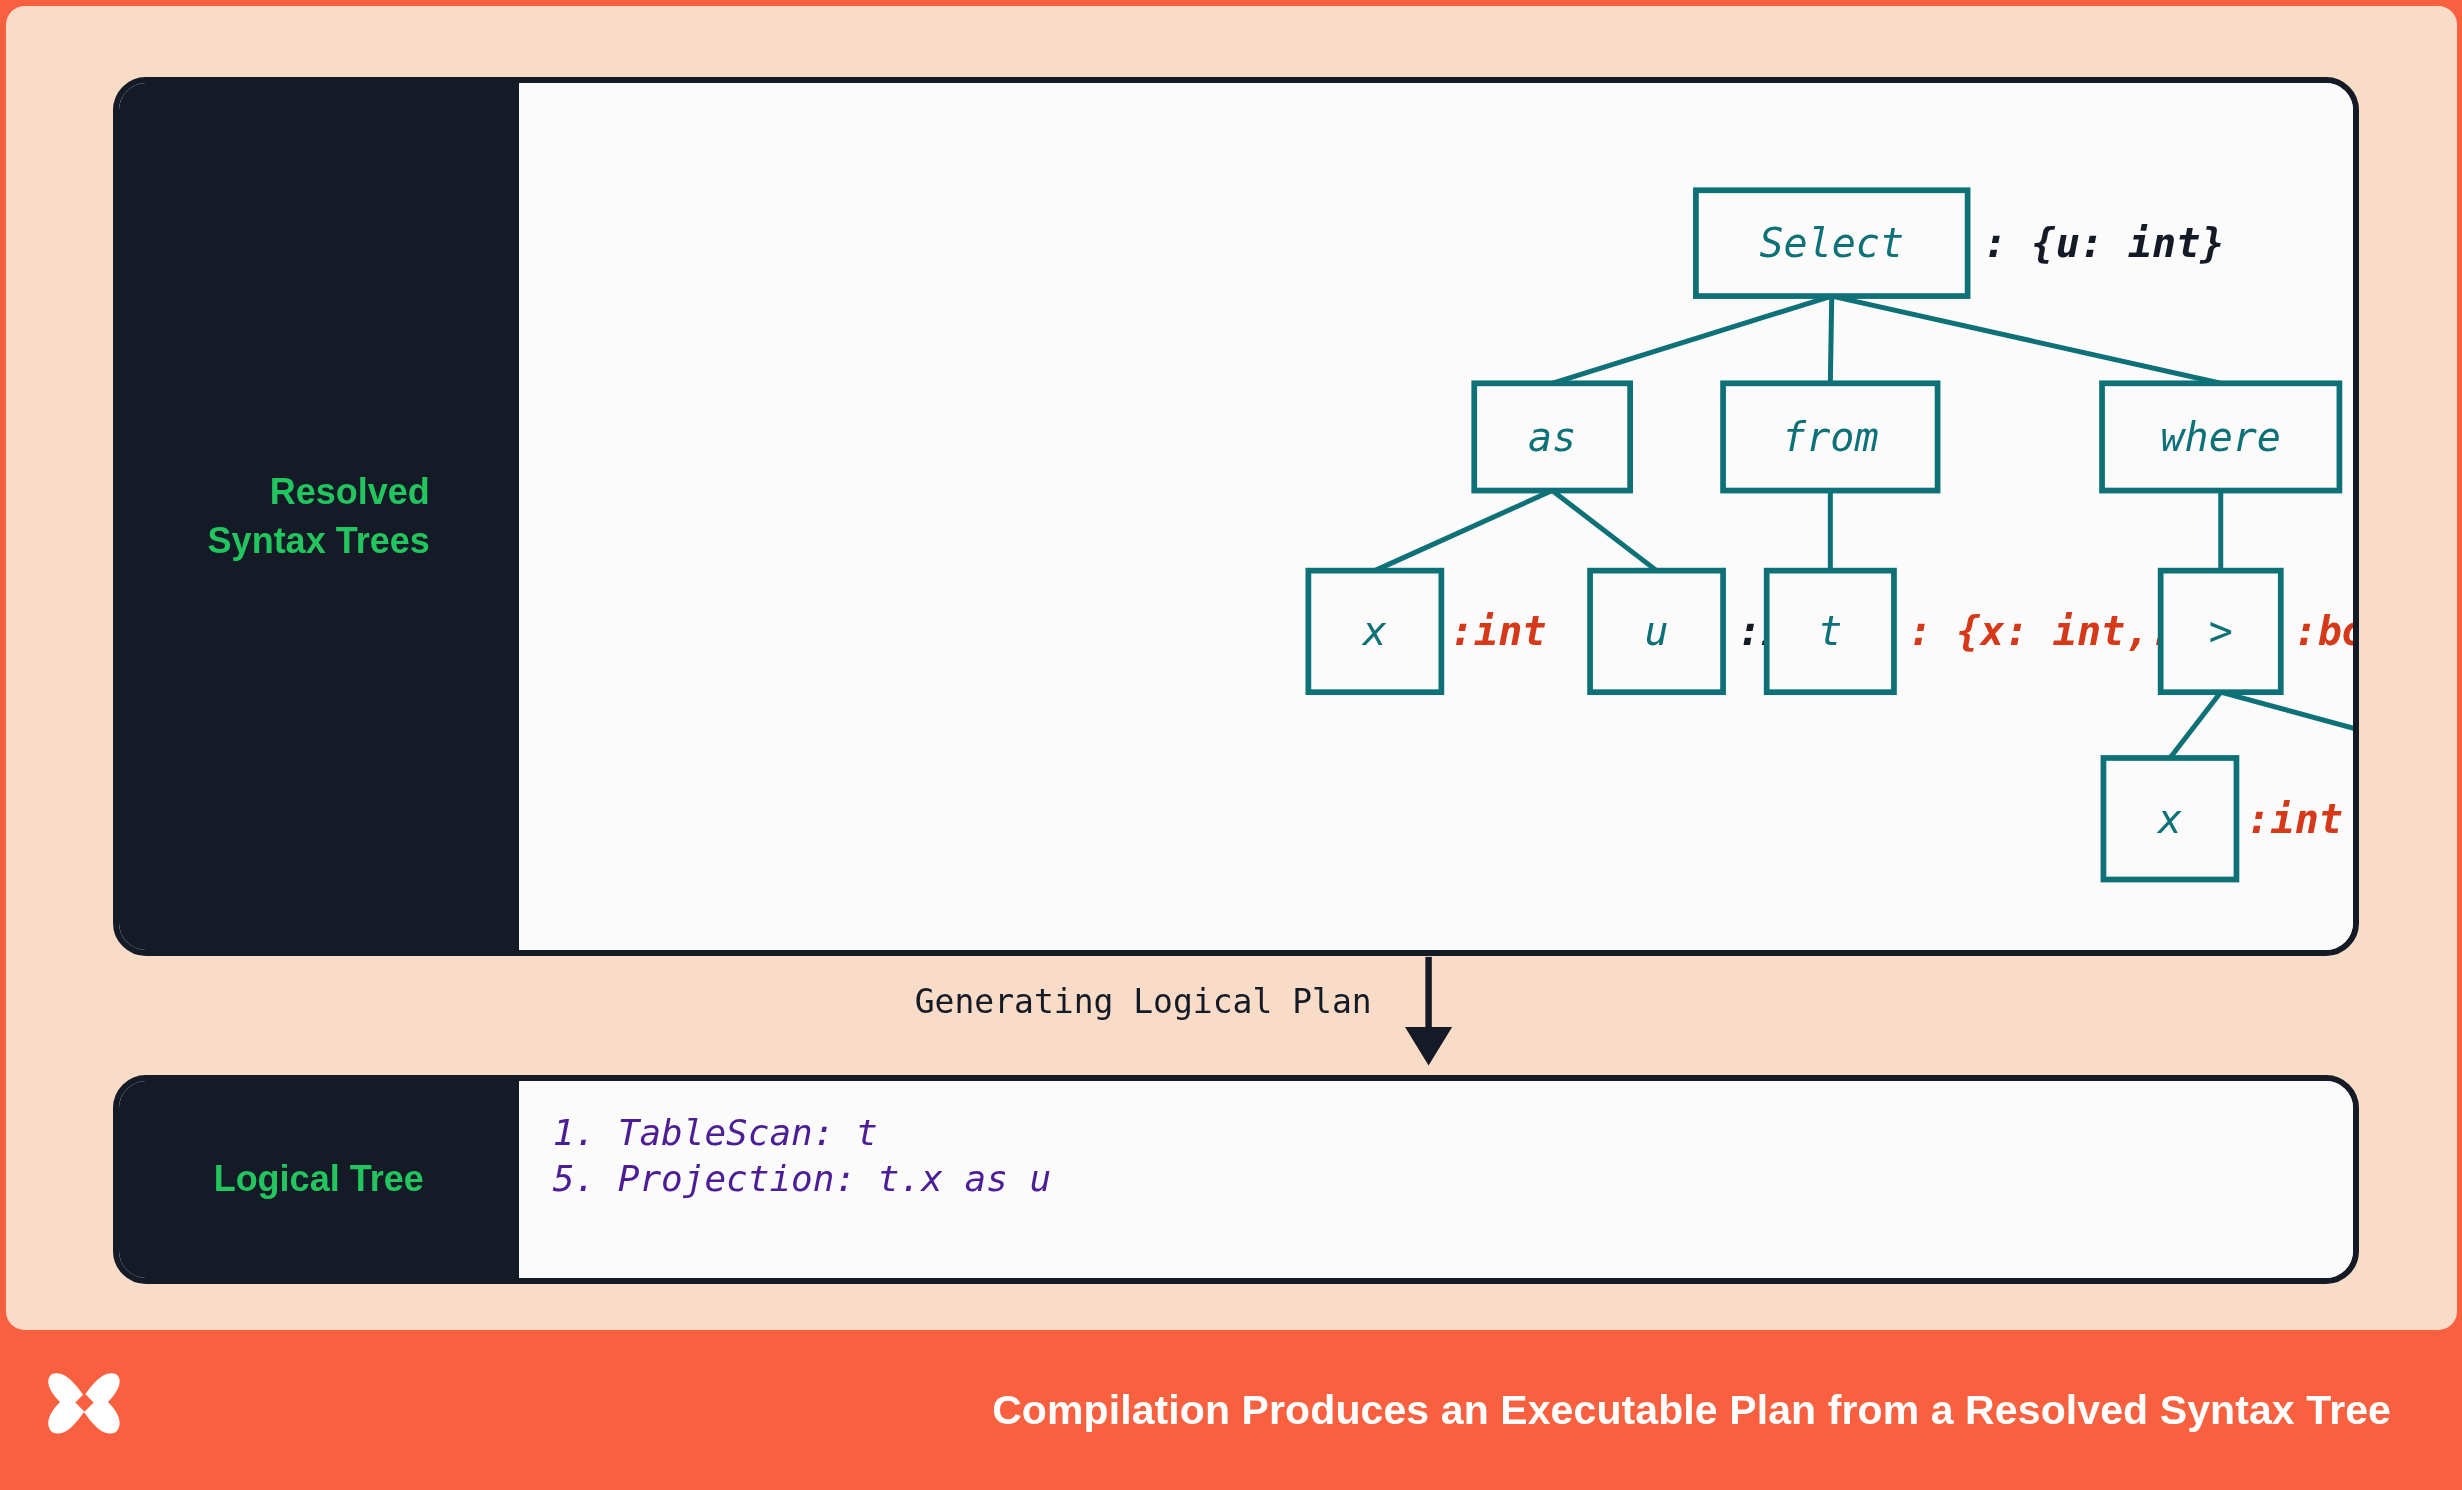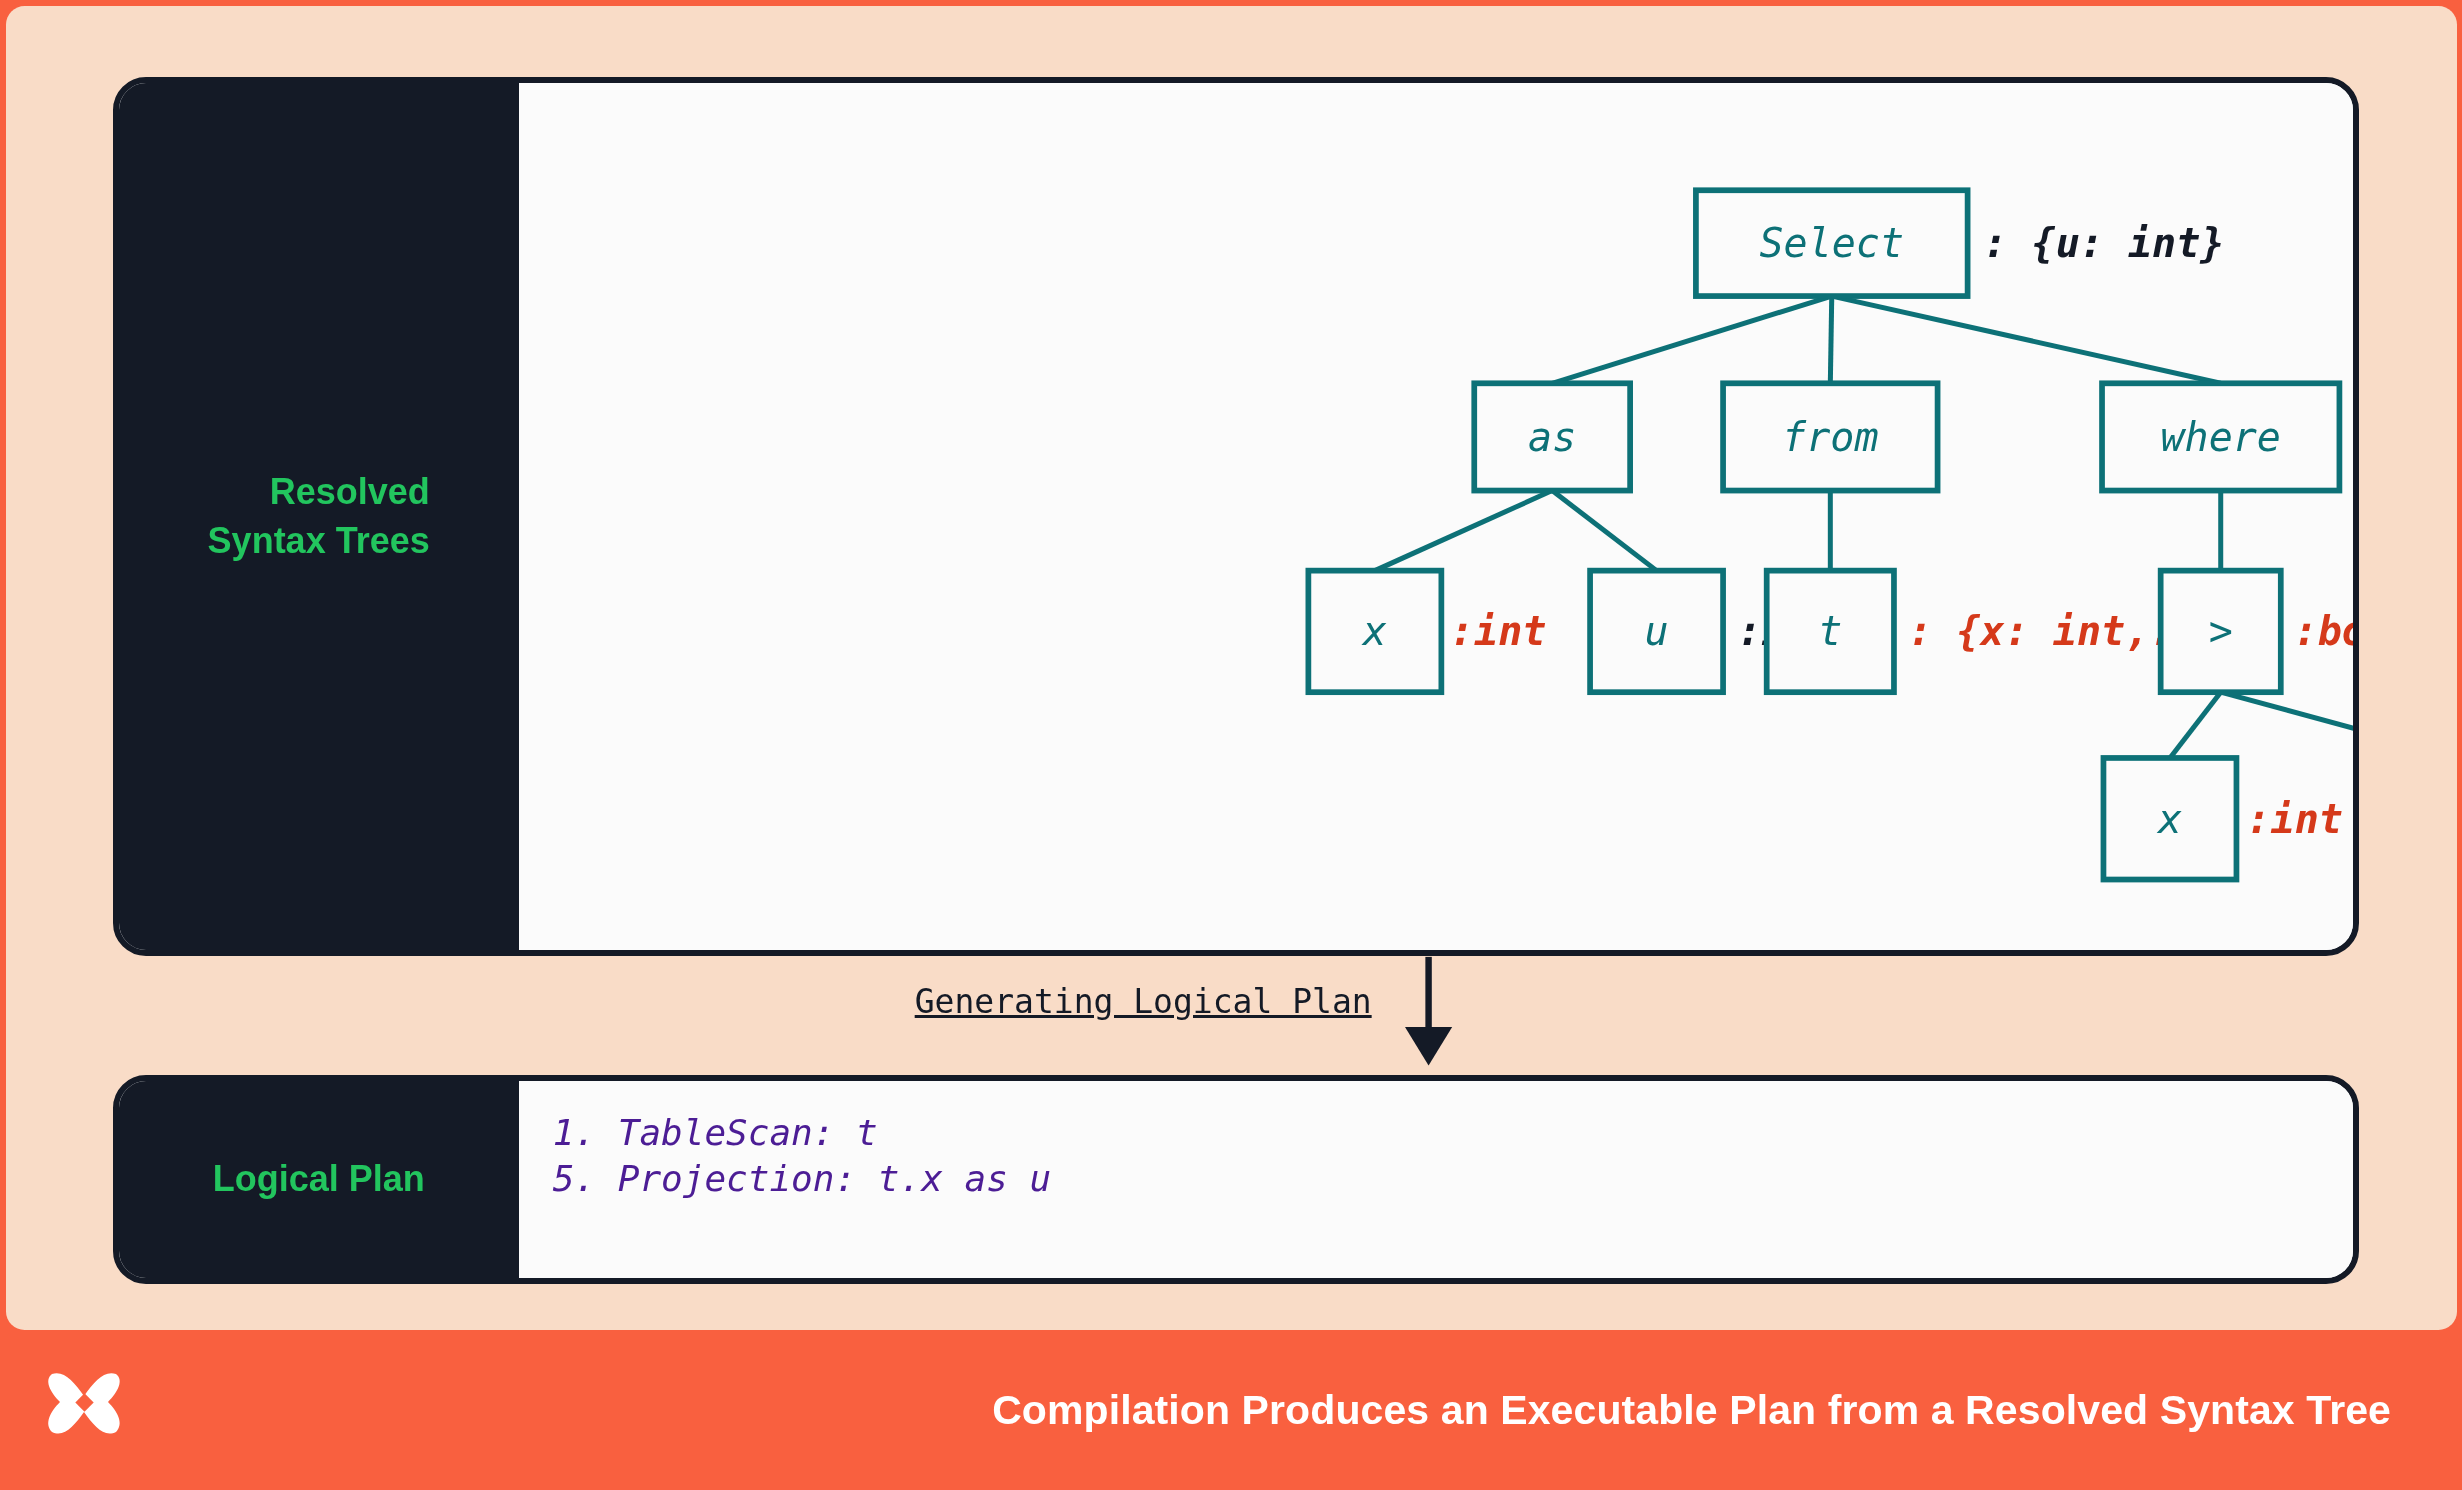--- a/index.html
+++ b/index.html
@@ -66,21 +66,20 @@
 
   
   #arrow-group { position:absolute; left:0; top:0; width:2462px; height:1490px; pointer-events:none; }
   #arrow-label {
     position:absolute;
     left:909px; top:976px;
     font-family:"DejaVu Sans Mono", monospace;
     font-size:33px;
     color:#141a26;
     white-space:pre;
-    text-decoration:underline;
   }
 
   
   .footer {
     position:absolute;
     left:0; top:1330px;
     width:2462px; height:160px;
     background:#f9603f;
     display:flex;
     align-items:center;
@@ -183,21 +182,21 @@
     </div>
 
     <svg id="arrow-group" viewBox="0 0 3444 2084">
       <line x1="1990" y1="1330" x2="1990" y2="1448" stroke="#141a26" stroke-width="9"></line>
       <polygon points="1990,1482 1957,1428 2023,1428" fill="#141a26"></polygon>
     </svg>
     <div id="arrow-label">Generating Logical Plan</div>
 
     <div class="card" id="card-bottom">
       <div class="card-side">
-        <span>Logical Plan</span>
+        <span>Logical Tree</span>
       </div>
       <div class="card-body">
         <div class="plan-list" id="plan-list"><span class="plan-row">1. TableScan: t</span><span class="plan-row">5. Projection: t.x as u</span></div>
       </div>
     </div>
 
   </div>
 
   <div class="footer">
     <svg class="footer-logo" viewBox="0 0 100 100">

